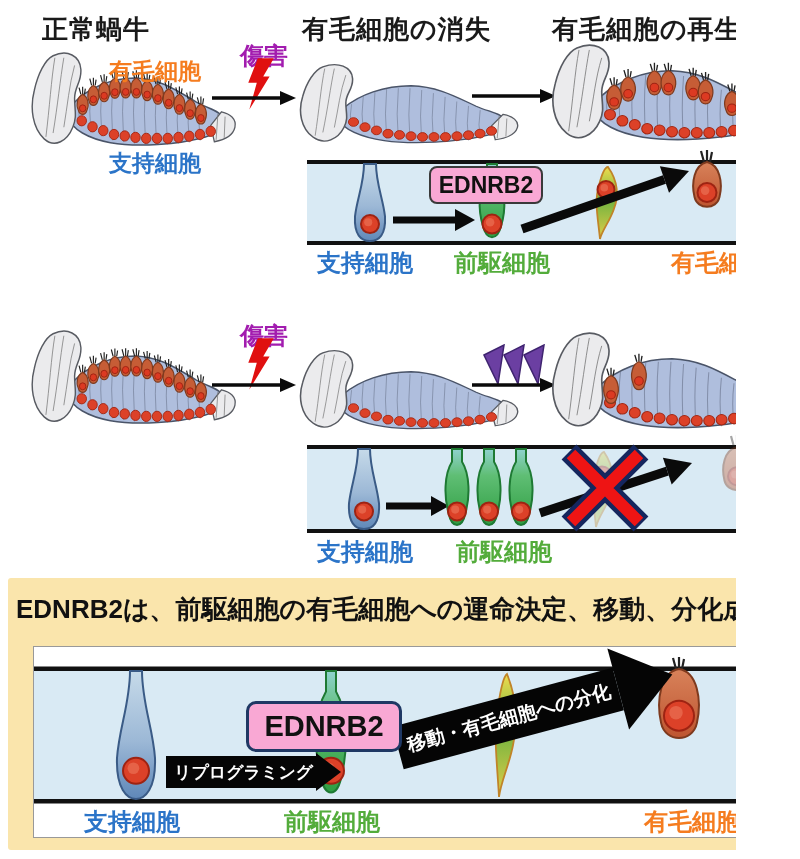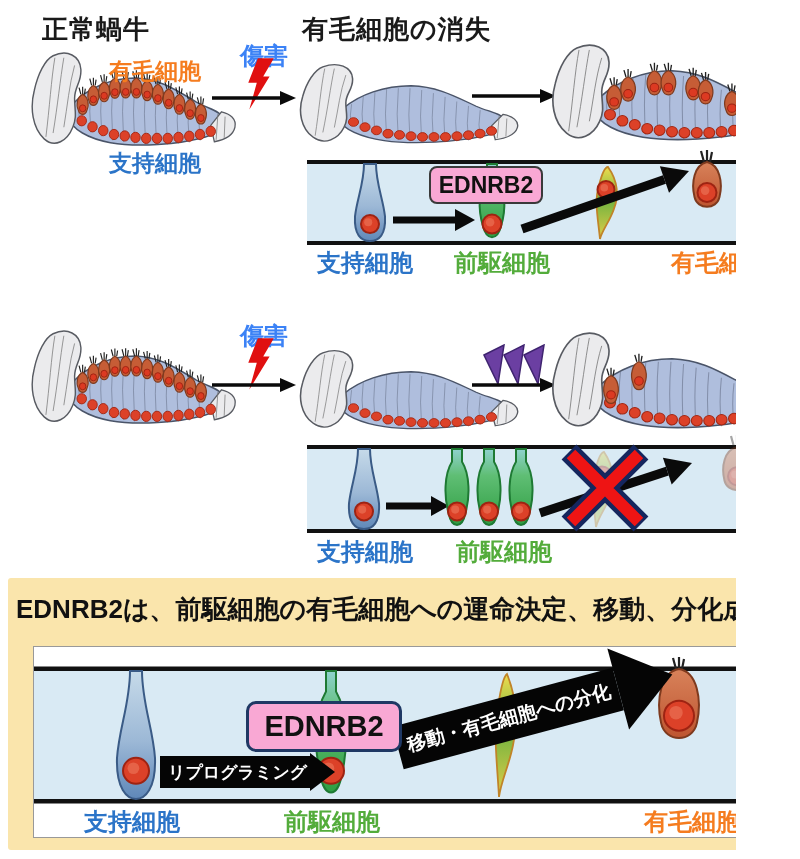--- a/index.html
+++ b/index.html
@@ -3,21 +3,21 @@
 <meta charset="utf-8">
 <style>
   html,body{margin:0;padding:0;background:#fff;}
   #stage{position:relative;width:736px;height:859px;background:#fff;overflow:hidden;
          font-family:"Liberation Sans","DejaVu Sans",sans-serif;}
   .abs{position:absolute;}
   .ttl{font-size:26px;font-weight:600;color:#1a1a1a;white-space:nowrap;letter-spacing:1px;}
   .lbl{font-weight:bold;white-space:nowrap;text-align:center;}
   .clabel{font-size:23px;}
   .bandlabel{font-size:24px;width:110px;}
-  .injury{font-size:24px;font-weight:600;color:#3b82f6;text-align:center;}
+  .injury{font-size:24px;font-weight:600;color:#a21caf;text-align:center;}
   .purple-title{font-size:22px;font-weight:bold;color:#7030A0;white-space:nowrap;letter-spacing:1px;}
   .ed-box{background:#f9a8d4;border:2px solid #3a3a3a;border-radius:8px;
           display:flex;align-items:center;justify-content:center;
           font-size:23px;font-weight:600;color:#111;}
   .ed-box.big{border:3px solid #1F3864;border-radius:10px;font-size:29px;}
   .yellow-box{background:#FAE5AC;border-radius:3px;}
   .bottom-title{font-size:26px;font-weight:bold;color:#111;text-align:center;white-space:nowrap;}
   .panel{background:#fff;border:1.5px solid #999;}
   .reprog{display:flex;align-items:center;}
   .reprog-body{background:#050505;color:#fff;font-size:17px;font-weight:bold;height:32px;
@@ -55,20 +55,21 @@
       </linearGradient>
       <linearGradient id="gHair" x1="0" y1="0" x2="0" y2="1">
         <stop offset="0" stop-color="#D8825A"></stop>
           <stop offset="1" stop-color="#BE5530"></stop>
       </linearGradient>
     </defs>
   </svg>
 
   <div class="abs ttl" style="left:42px;top:12px;">正常蝸牛</div>
   <div class="abs ttl" style="left:302px;top:12px;">有毛細胞の消失</div>
+  <div class="abs ttl" style="left:552px;top:12px;">有毛細胞の再生</div>
 
   <div class="abs" style="left:28px;top:50px;width:215px;height:112px;">
       <svg width="100%" height="100%" viewBox="0 0 240 116" preserveAspectRatio="none">
         <g>
           <path d="M50,56 C66,40 92,29 120,29 C148,30 166,42 188,54 C202,61 214,63 218,70 C222,78 214,86 198,90 C168,98 122,101 92,96 C68,92 48,82 46,70 C45,62 47,59 50,56 Z" fill="#AFBEDD" stroke="#4A5468" stroke-width="1.6"></path>
           <path d="M58,51.45454545454545 Q55.5,64.92727272727274 58,78.4" stroke="#5E6880" stroke-width="1" fill="none" opacity=".55"></path>
           <path d="M70.2,41.47272727272727 Q67.7,63.43636363636364 70.2,85.4" stroke="#5E6880" stroke-width="1" fill="none" opacity=".55"></path>
           <path d="M82.4,36.8 Q79.9,63.13333333333333 82.4,89.46666666666667" stroke="#5E6880" stroke-width="1" fill="none" opacity=".55"></path>
           <path d="M94.60000000000001,33.04615384615384 Q92.10000000000001,63.28974358974359 94.60000000000001,93.53333333333333" stroke="#5E6880" stroke-width="1" fill="none" opacity=".55"></path>
           <path d="M106.80000000000001,32 Q104.30000000000001,63.675 106.80000000000001,95.35" stroke="#5E6880" stroke-width="1" fill="none" opacity=".55"></path>
@@ -629,21 +630,21 @@
           <g opacity="1">
             <path d="M642,22 L639,11 M645,22 L645,10 M648,22 L650,12" stroke="#222" stroke-width="2.2" fill="none"></path>
             <path d="M645,22 C663.4,25 668,52.8 662.94,75.84 C658.8,96 631.2,96 627.06,75.84 C622,52.8 626.6,25 645,22 Z" fill="url(#gHair)" stroke="#7E3A1E" stroke-width="2"></path>
             <circle cx="645" cy="68.64" r="15" fill="#DC4128" stroke="#9E2312" stroke-width="2"></circle>
             <circle cx="642" cy="65.64" r="6.75" fill="#E96A4F" opacity=".8"></circle>
           </g>
         </svg>
       </div>
   </div>
 
-  <div class="abs reprog" style="left:160px;top:753px;">
+  <div class="abs reprog" style="left:166px;top:753px;">
     <div class="reprog-body">リプログラミング</div>
     <div class="reprog-head"></div>
   </div>
 
   <div class="abs bigarrow" style="left:398px;top:706px;">
     <div class="big-body">移動・有毛細胞への分化</div>
     <div class="big-head"></div>
   </div>
 
   <div class="abs ed-box big" style="left:246px;top:701px;width:150px;height:45px;">EDNRB2</div>

